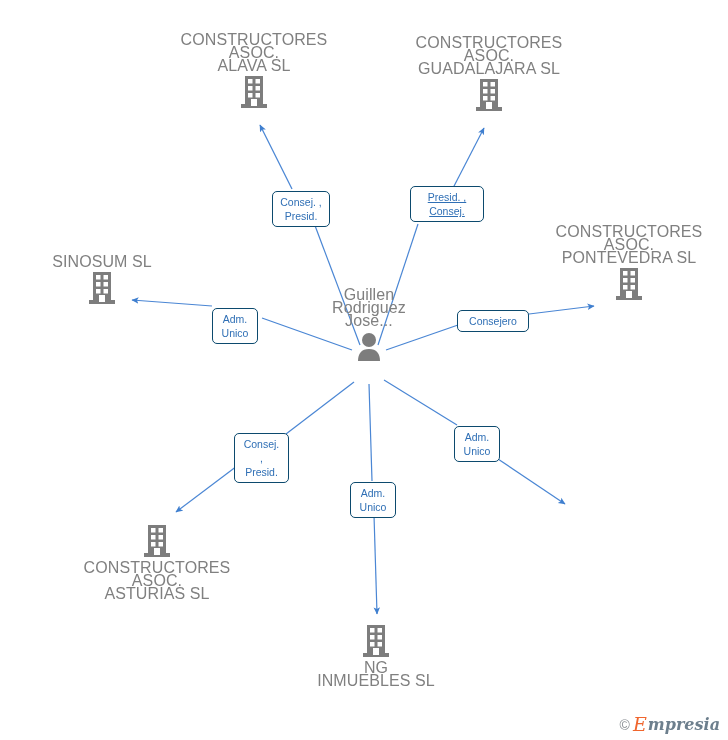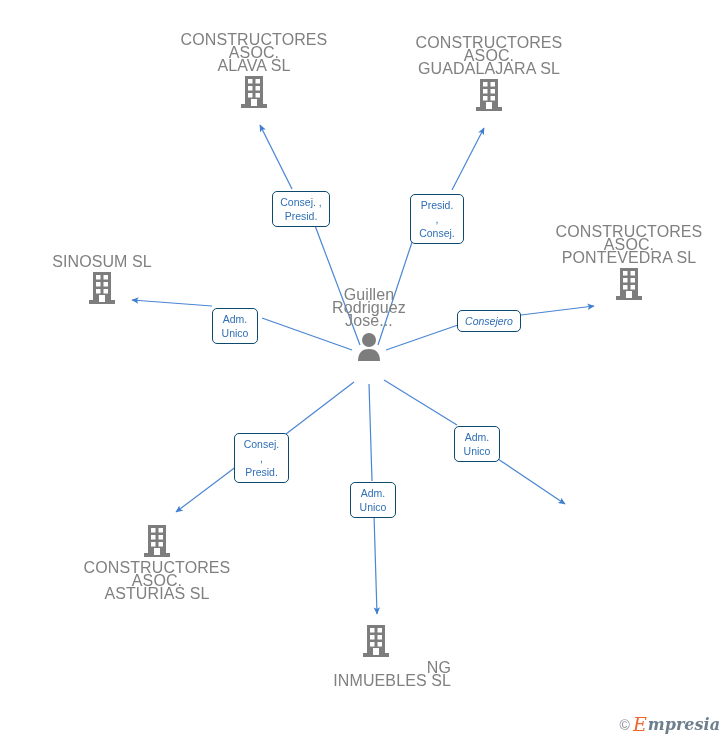--- a/index.html
+++ b/index.html
@@ -211,21 +211,21 @@
         <rect x="8" y="19" width="4.5" height="4.5" fill="#ffffff"></rect>
         <rect x="15.5" y="19" width="4.5" height="4.5" fill="#ffffff"></rect>
         <rect x="11" y="25" width="6" height="7" fill="#ffffff"></rect>
       </svg>
     </div>
     <div class="node-label">CONSTRUCTORES
 ASOC.
 ASTURIAS SL</div>
   </div>
 
-  <div class="node" style="left:301px; top:621px;text-align:right;">
+  <div class="node" style="left:301px; top:621px;">
     <div class="node-icon">
       <svg width="28" height="36" viewBox="0 0 28 36" aria-hidden="true">
         <rect x="5" y="2" width="18" height="30" fill="#7d7d7d"></rect>
         <rect x="1" y="30" width="26" height="4" fill="#7d7d7d"></rect>
         <rect x="8" y="5" width="4.5" height="4.5" fill="#ffffff"></rect>
         <rect x="15.5" y="5" width="4.5" height="4.5" fill="#ffffff"></rect>
         <rect x="8" y="12" width="4.5" height="4.5" fill="#ffffff"></rect>
         <rect x="15.5" y="12" width="4.5" height="4.5" fill="#ffffff"></rect>
         <rect x="8" y="19" width="4.5" height="4.5" fill="#ffffff"></rect>
         <rect x="15.5" y="19" width="4.5" height="4.5" fill="#ffffff"></rect>
@@ -245,27 +245,27 @@
       <svg width="26" height="30" viewBox="0 0 26 30" aria-hidden="true">
         <circle cx="13" cy="8" r="7" fill="#7d7d7d"></circle>
         <path d="M13,17 C5.5,17 2,21.5 2,29 L24,29 C24,21.5 20.5,17 13,17 Z" fill="#7d7d7d"></path>
       </svg>
     </div>
   </div>
 
   <div class="edge-label" style="left:272px; top:191px; width:58px;">Consej. ,
 Presid.</div>
 
-  <div class="edge-label" style="left:410px; top:194px; width:54px;">Presid. ,
+  <div class="edge-label" style="left:410px; top:186px; width:74px;text-decoration:underline;">Presid. ,
 Consej.</div>
 
   <div class="edge-label" style="left:212px; top:308px; width:46px;">Adm.
 Unico</div>
 
-  <div class="edge-label" style="left:457px; top:310px; width:64px;font-style:italic;">Consejero</div>
+  <div class="edge-label" style="left:457px; top:310px; width:72px;">Consejero</div>
 
   <div class="edge-label" style="left:234px; top:433px; width:55px;">Consej. ,
 Presid.</div>
 
   <div class="edge-label" style="left:350px; top:482px; width:46px;">Adm.
 Unico</div>
 
   <div class="edge-label" style="left:454px; top:426px; width:46px;">Adm.
 Unico</div>
 

